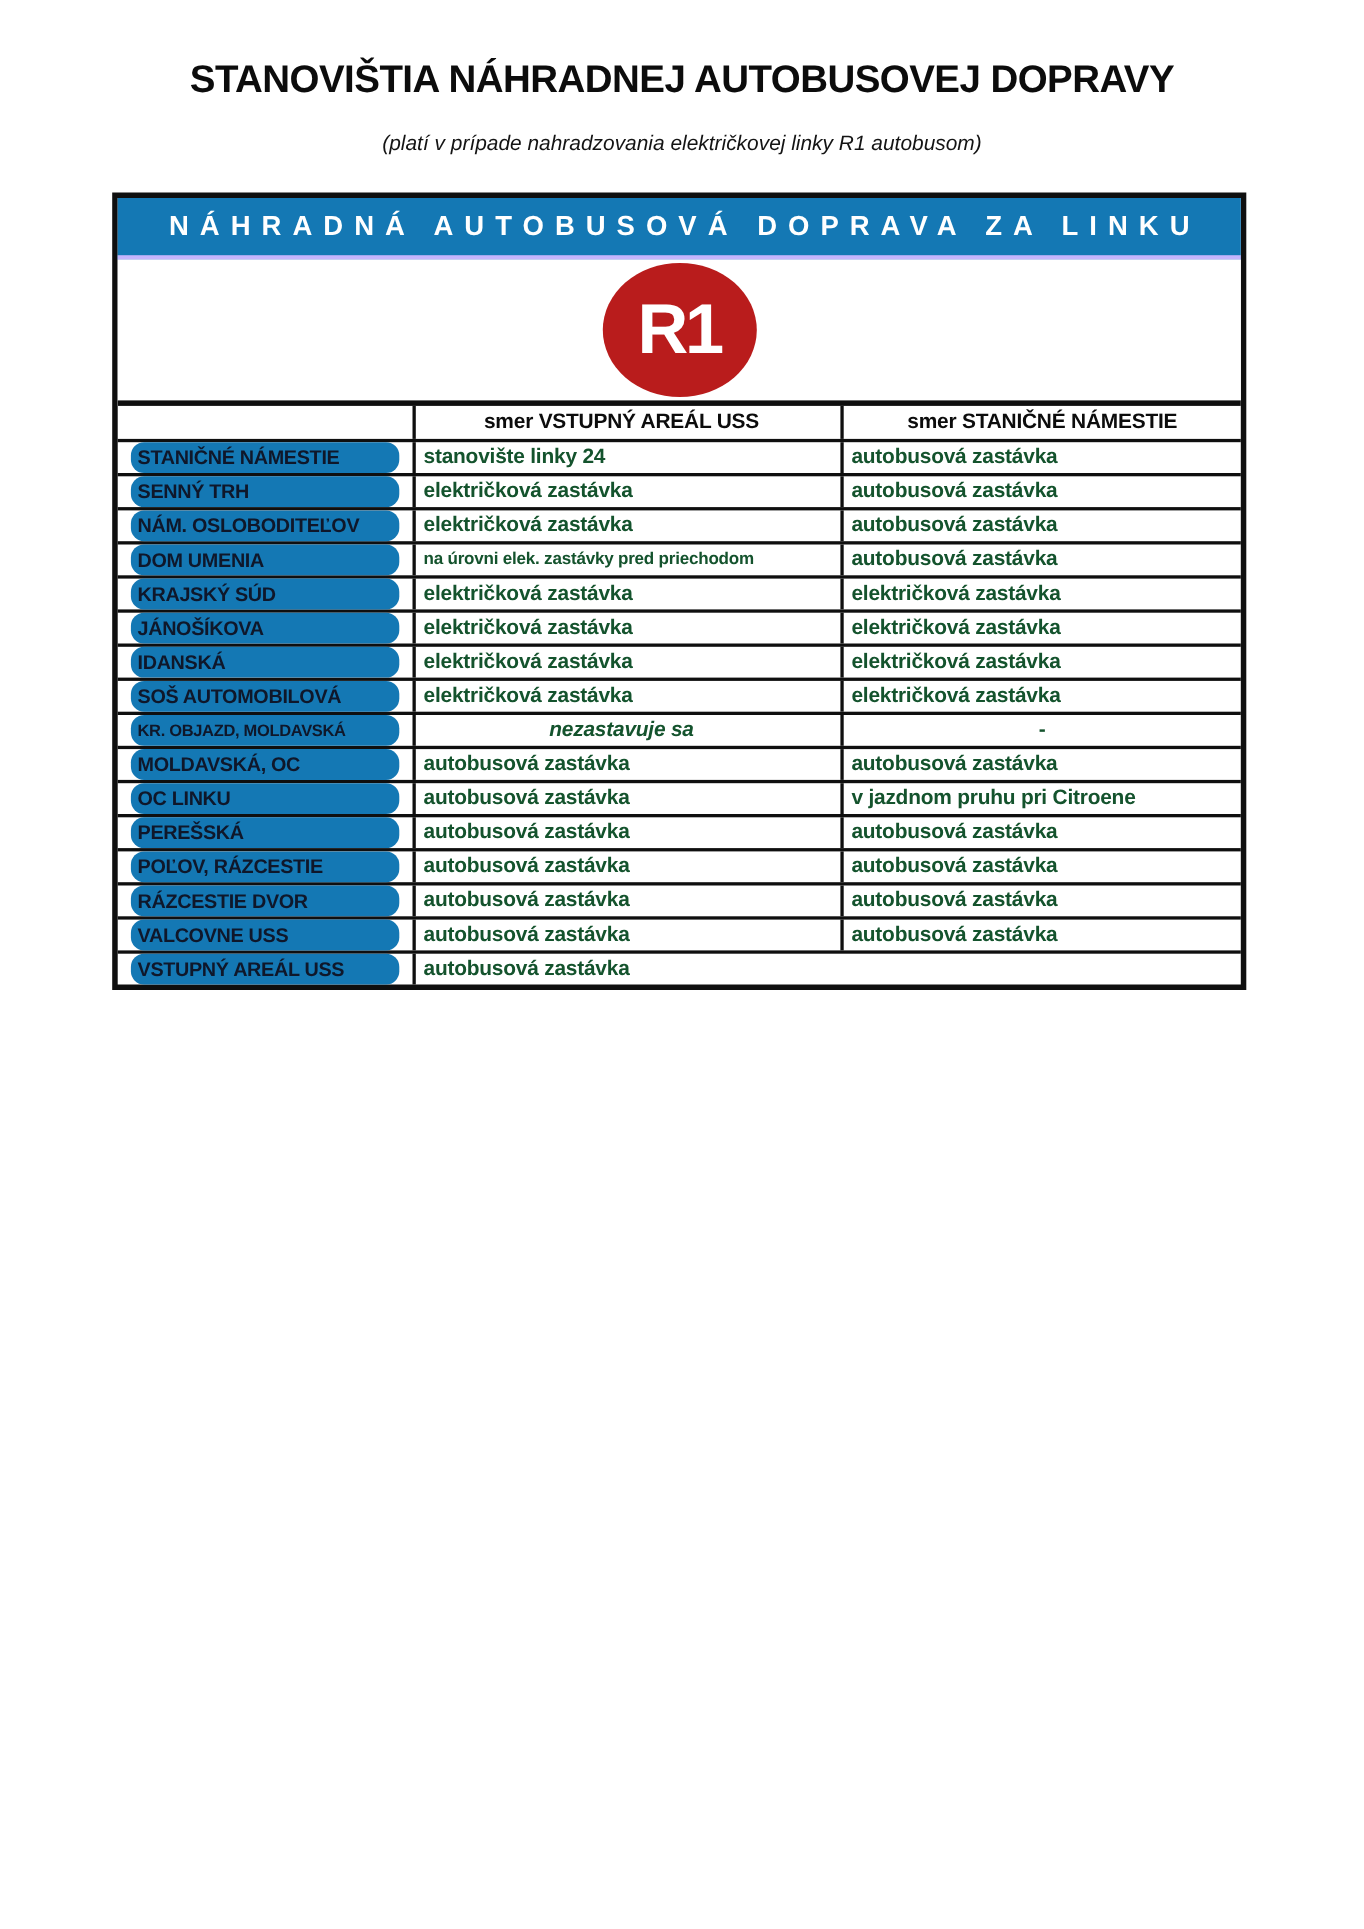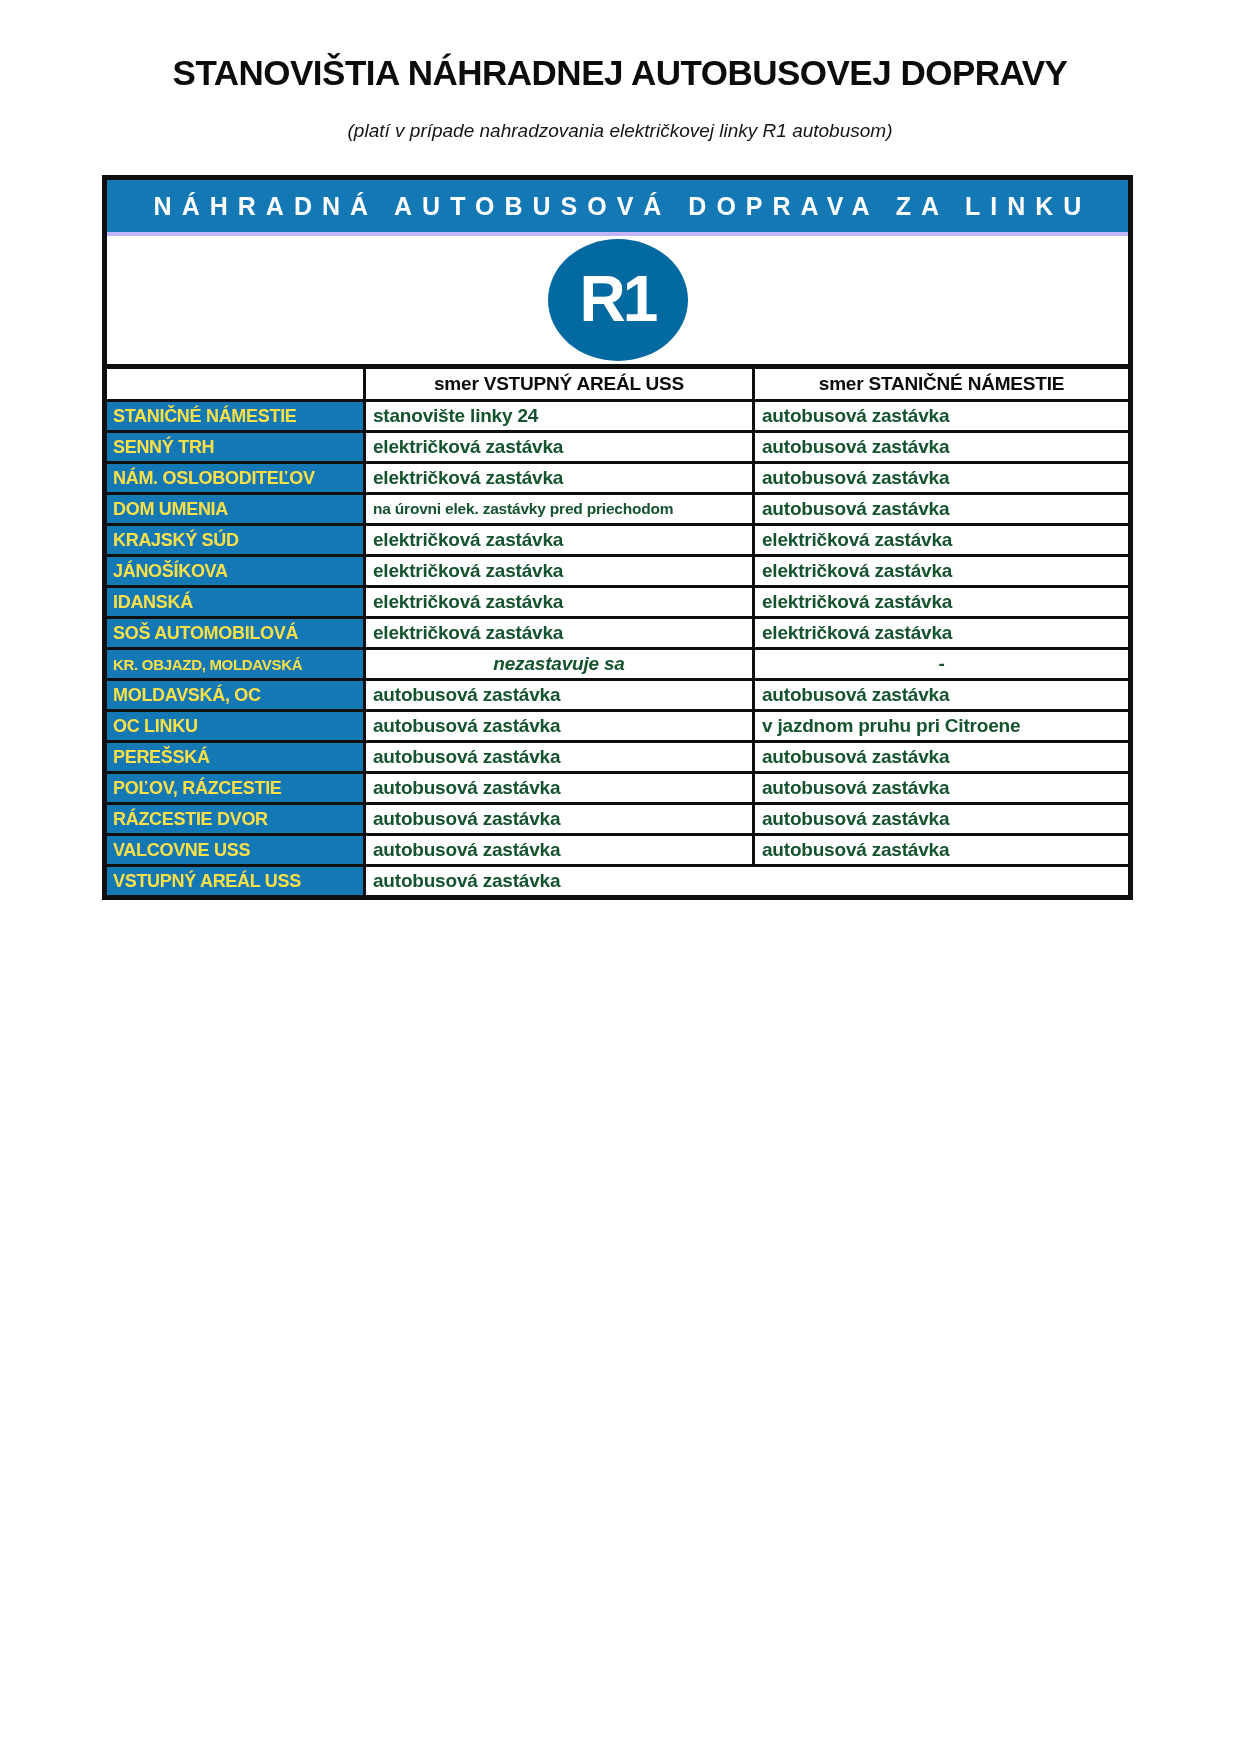--- a/index.html
+++ b/index.html
@@ -27,40 +27,40 @@
     display:flex;align-items:center;justify-content:center;
     color:#ffffff;font-weight:bold;font-size:25px;
     letter-spacing:10px;text-indent:10px;white-space:nowrap;
   }
   .logo-area{
     height:128px;background:#fff;border-bottom:5px solid #0f0f0f;
     display:flex;align-items:center;justify-content:center;
   }
   .badge{
     width:140px;height:122px;border-radius:50%;
-    background:#0369a1;color:#fff;
+    background:#b91c1c;color:#fff;
     display:flex;align-items:center;justify-content:center;
     font-weight:bold;font-size:64px;letter-spacing:-3px;
     padding-bottom:2px;box-sizing:border-box;
   }
   .trow{
     display:grid;grid-template-columns:256px 389px 1fr;
     height:28px;border-bottom:3px solid #0f0f0f;
   }
   .trow.thead{height:30px;}
   #tbody .trow:last-child{border-bottom:none;text-align:center;}
   .cell{
     display:flex;align-items:center;overflow:hidden;
-    white-space:nowrap;box-sizing:border-box;
+    white-space:nowrap;box-sizing:border-box;margin-left:12px;
   }
   .cell.mid,.cell.right{border-left:3px solid #0f0f0f;}
   .hcell{justify-content:center;font-weight:bold;font-size:19px;color:#0c0c0c;letter-spacing:-0.2px;}
   .stop{
-    background:#1478b4;color:#fde047;font-weight:bold;
-    font-size:18px;padding:0 6px;letter-spacing:-0.3px;
+    background:#1478b4;color:#0f172a;font-weight:bold;
+    font-size:18px;padding:0 6px;letter-spacing:-0.3px;border-radius:12px;
   }
   .stop.v-small{font-size:15px;}
   .val{font-size:19px;padding:0 7px;color:#14532d;letter-spacing:-0.2px;font-weight:bold;}
   .val.v-small{font-size:15.5px;}
   .val.v-note{font-style:italic;justify-content:center;padding:0;}
   .val.v-center{justify-content:center;padding:0;}
 </style>
 </head>
 <body>
 

